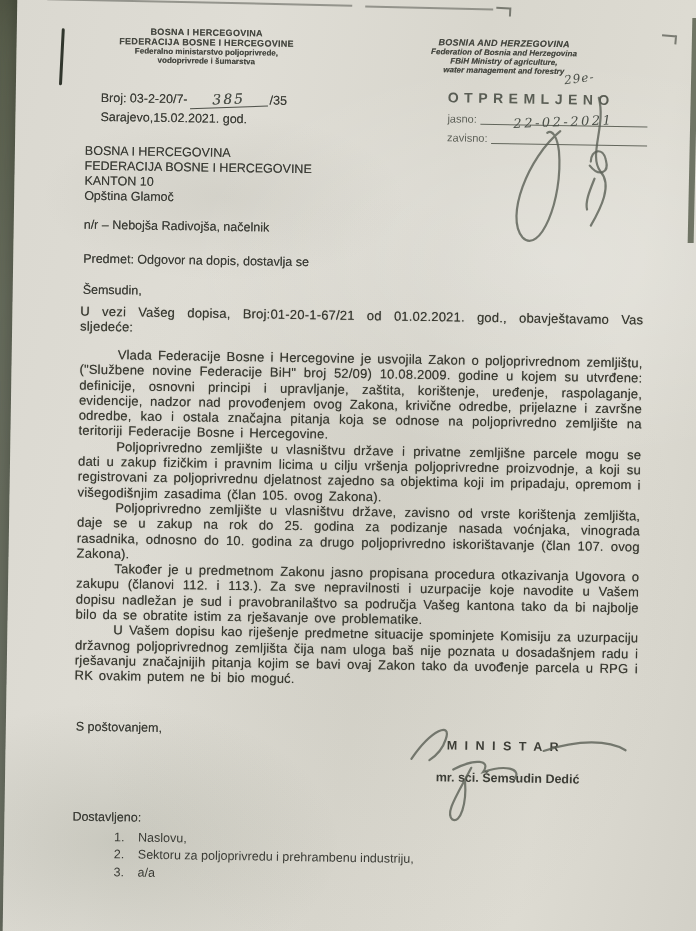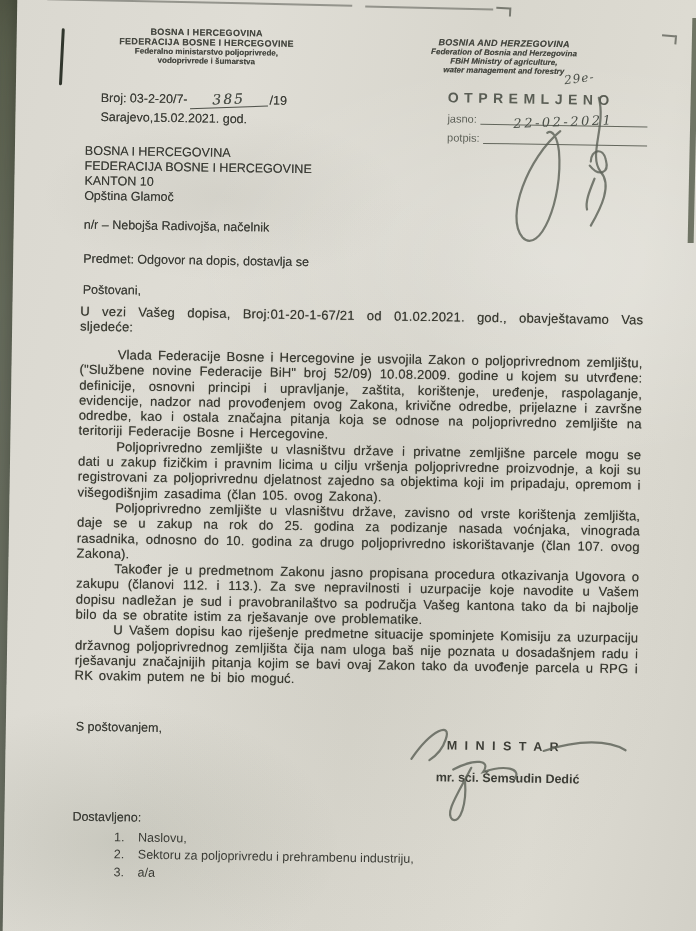--- a/index.html
+++ b/index.html
@@ -88,32 +88,32 @@
       <div class="blk lh lh-right" style="left:380px; top:46px; width:215px;">
         <div class="l1">BOSNIA AND HERZEGOVINA</div>
         <div class="l2">Federation of Bosnia and Herzegovina</div>
         <div class="l2">FBiH Ministry of agriculture,</div>
         <div class="l2">water management and forestry</div>
       </div>
 
       <div class="blk t broj-row" style="left:85px; top:104px;">
         <span>Broj: 03-2-20/7-</span>
         <span class="hand broj-hand">385</span>
-        <span>/19</span>
+        <span>/35</span>
       </div>
       <div class="blk t" style="left:85px; top:124px;">Sarajevo,15.02.2021. god.</div>
 
       <div class="blk stamp" style="left:432px; top:98px; width:200px;">
         <div class="stamp-title">OTPREMLJENO</div>
         <div class="stamp-row">
           <span>jasno:</span>
           <span class="line"></span>
         </div>
         <div class="stamp-row">
-          <span>potpis:</span>
+          <span>zavisno:</span>
           <span class="line"></span>
         </div>
       </div>
       <div class="blk hand stamp-note" style="left:548px; top:78px;">29e-</div>
       <div class="hand stamp-date" style="left:498px; top:121px;">22-02-2021</div>
       <svg class="sig" style="left:425px; top:90px;" width="230" height="185" viewBox="0 0 230 185">
         <path d="M 120 48 C 88 75, 66 135, 84 155 C 101 172, 124 118, 119 68 C 117 54, 112 46, 107 50"></path>
         <path d="M 158 14 C 166 42, 148 72, 161 88 C 173 101, 162 124, 152 142"></path>
         <path d="M 150 82 C 159 93, 170 90, 166 76 C 163 63, 151 66, 151 78"></path>
         <path d="M 155 95 C 150 108, 146 118, 148 126"></path>
@@ -121,21 +121,21 @@
 
       <div class="blk t" style="left:70px; top:158px;">
         <div>BOSNA I HERCEGOVINA</div>
         <div>FEDERACIJA BOSNE I HERCEGOVINE</div>
         <div>KANTON 10</div>
         <div>Opština Glamoč</div>
       </div>
       <div class="blk t" style="left:70px; top:232px;">n/r – Nebojša Radivojša, načelnik</div>
 
       <div class="blk t" style="left:70px; top:266px;">Predmet: Odgovor na dopis, dostavlja se</div>
-      <div class="blk t" style="left:70px; top:297px;">Poštovani,</div>
+      <div class="blk t" style="left:70px; top:297px;">Šemsudin,</div>
 
       <div class="blk body-text" style="left:68px; top:318px; width:563px;">U vezi Vašeg dopisa, Broj:01-20-1-67/21 od 01.02.2021. god., obavještavamo Vas sljedeće:</div>
 
       <div class="blk body-text paras" style="left:68px; top:361px; width:563px;">
         <p>Vlada Federacije Bosne i Hercegovine je usvojila Zakon o poljoprivrednom zemljištu, ("Službene novine Federacije BiH" broj 52/09) 10.08.2009. godine u kojem su utvrđene: definicije, osnovni principi i upravljanje, zaštita, korištenje, uređenje, raspolaganje, evidencije, nadzor nad provođenjem ovog Zakona, krivične odredbe, prijelazne i završne odredbe, kao i ostala značajna pitanja koja se odnose na poljoprivredno zemljište na teritoriji Federacije Bosne i Hercegovine.</p>
         <p>Poljoprivredno zemljište u vlasništvu države i privatne zemljišne parcele mogu se dati u zakup fizičkim i pravnim licima u cilju vršenja poljoprivredne proizvodnje, a koji su registrovani za poljoprivrednu djelatnost zajedno sa objektima koji im pripadaju, opremom i višegodišnjim zasadima (član 105. ovog Zakona).</p>
         <p>Poljoprivredno zemljište u vlasništvu države, zavisno od vrste korištenja zemljišta, daje se u zakup na rok do 25. godina za podizanje nasada voćnjaka, vinograda rasadnika, odnosno do 10. godina za drugo poljoprivredno iskorištavanje (član 107. ovog Zakona).</p>
         <p>Također je u predmetnom Zakonu jasno propisana procedura otkazivanja Ugovora o zakupu (članovi 112. i 113.). Za sve nepravilnosti i uzurpacije koje navodite u Vašem dopisu nadležan je sud i pravobranilaštvo sa područja Vašeg kantona tako da bi najbolje bilo da se obratite istim za rješavanje ove problematike.</p>
         <p>U Vašem dopisu kao riješenje predmetne situacije spominjete Komisiju za uzurpaciju državnog poljoprivrednog zemljišta čija nam uloga baš nije poznata u dosadašnjem radu i rješavanju značajnijih pitanja kojim se bavi ovaj Zakon tako da uvođenje parcela u RPG i RK ovakim putem ne bi bio moguć.</p>
       </div>

